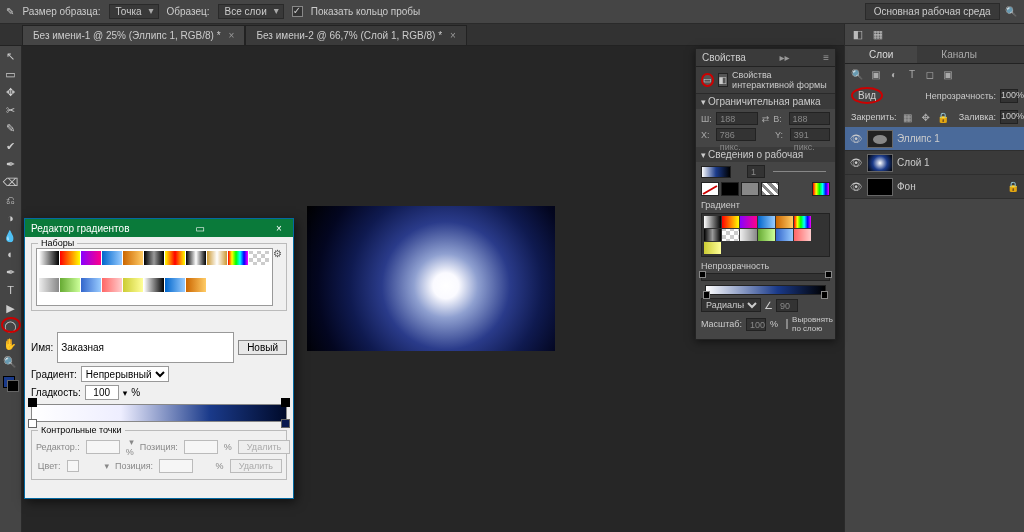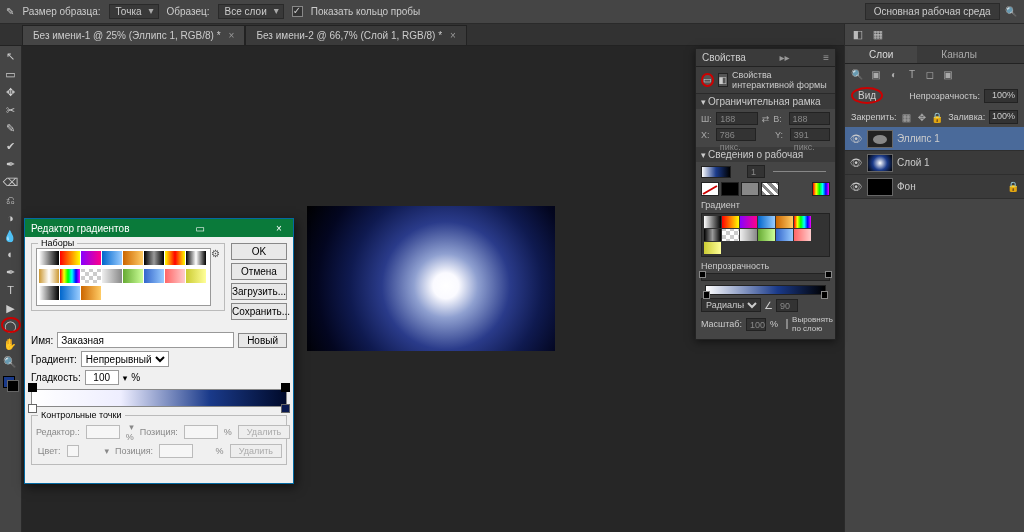--- a/index.html
+++ b/index.html
@@ -26,21 +26,21 @@
 .image{position:absolute;left:285px;top:160px;width:248px;height:145px;background:radial-gradient(circle at 56% 55%,#fff 0%,#fafaff 8%,#8fa0d0 20%,#2a3b8a 40%,#0f1a50 60%,#030620 80%,#000 100%)}
 
 .rightcol{position:absolute;right:0;top:24px;width:180px;bottom:0;background:#454545;border-left:1px solid #2a2a2a}
 .mini-icons{height:22px;display:flex;align-items:center;gap:6px;padding:0 6px;border-bottom:1px solid #2a2a2a}
 .mini-icons span{width:14px;height:14px;display:flex;align-items:center;justify-content:center;color:#bbb;font-size:11px}
 .side-panel-tabs{display:flex;gap:0;background:#3a3a3a;border-bottom:1px solid #222}
 .side-panel-tabs .ptab{padding:3px 24px;color:#aaa;cursor:pointer}
 .side-panel-tabs .ptab.active{background:#454545;color:#ddd}
 .panel-row{display:flex;align-items:center;padding:3px 6px;gap:4px}
 .panel-row .mini{width:14px;height:14px;display:flex;align-items:center;justify-content:center;color:#aaa;font-size:10px}
-.inpnum{width:34px;height:14px;background:#333;border:1px solid #222;color:#ccc;font-size:9px;text-align:right;padding-right:2px}
+.inpnum{width:18px;height:14px;background:#333;border:1px solid #222;color:#ccc;font-size:9px;text-align:right;padding-right:2px}
 .layer-list{background:#3a3a3a}
 .layer{display:flex;align-items:center;height:24px;border-bottom:1px solid #2e2e2e;padding:0 4px;gap:4px}
 .layer .eye{width:14px;text-align:center;color:#ccc}
 .layer .thumb{width:26px;height:18px;background:#000;border:1px solid #666}
 .layer .thumb.ellipse{background:#222;position:relative}
 .layer .thumb.ellipse::after{content:"";position:absolute;left:5px;top:4px;width:14px;height:9px;background:#888;border-radius:50%}
 .layer .thumb.grad{background:radial-gradient(circle,#fff,#1a3a8a,#000)}
 .layer.sel{background:#4a6a9a}
 .layer .lock{margin-left:auto;color:#ccc;font-size:10px}
 .highlight-o{border:2px solid #c00;border-radius:50%}
@@ -80,21 +80,21 @@
 .dlg-body{padding:6px;display:flex;gap:6px}
 .dlg-left{flex:1}
 .dlg-btns{width:56px;display:flex;flex-direction:column;gap:3px}
 .dlg-btns .b{border:1px solid #888;background:#e8e8e8;padding:2px 0;text-align:center;font-size:10px;cursor:pointer}
 .grp{border:1px solid #bbb;padding:4px;margin-bottom:12px;position:relative}
 .grp .legend{position:absolute;top:-6px;left:6px;background:#f0f0f0;padding:0 3px;font-size:9px}
 .grad-thumbs{display:flex;flex-wrap:wrap;gap:1px;background:#fff;border:1px solid #999;padding:2px;height:58px;overflow:hidden}
 .grad-thumbs .g{width:20px;height:14px}
 .row-inline{display:flex;align-items:center;gap:4px;margin:3px 0}
 .row-inline .lab{font-size:10px}
-.row-inline input[type=text]{flex:1;border:1px solid #999;height:16px;padding:0 3px;font-size:10px;background:#fff}
+.row-inline input[type=text]{flex:1;border:1px solid #999;height:31px;padding:0 3px;font-size:10px;background:#fff}
 .row-inline .b2{border:1px solid #888;background:#e8e8e8;padding:1px 8px;font-size:10px;cursor:pointer}
 .row-inline select{border:1px solid #999;background:#fff;font-size:10px;height:16px}
 .row-inline .num{width:34px;border:1px solid #999;height:15px;text-align:center;font-size:10px;background:#fff}
 .big-slider{height:18px;background:linear-gradient(90deg,#fff 0%,#eef 35%,#1a3a8a 70%,#000a2a 100%);border:1px solid #888;position:relative;margin:4px 0 8px}
 .big-slider .top-stop{width:9px;height:9px;background:#000;position:absolute;top:-7px}
 .big-slider .bot-stop{width:9px;height:9px;background:#000;border:1px solid #666;position:absolute;bottom:-7px}
 .cp-row{display:flex;align-items:center;gap:6px;margin:2px 0}
 .cp-row .lab{font-size:9px;color:#888;width:44px;text-align:right}
 .cp-row .num{width:34px;border:1px solid #bbb;height:14px;font-size:9px;background:#f6f6f6;color:#aaa}
 .cp-row .b3{border:1px solid #bbb;background:#eee;padding:1px 8px;font-size:9px;color:#aaa}
@@ -333,26 +333,20 @@
             <span class="g g13"></span>
             <span class="g g14"></span>
             <span class="g g15"></span>
             <span class="g g16"></span>
           <span class="g g1"></span>
             <span class="g g4"></span>
             <span class="g g5"></span>
         </div>
       </div>
     </div>
-    <div class="dlg-btns">
-      <div class="b">OK</div>
-      <div class="b">Отмена</div>
-      <div class="b">Загрузить...</div>
-      <div class="b">Сохранить...</div>
-    </div>
   </div>
   <div style="padding:0 6px 6px">
     <div class="row-inline">
       <span class="lab">Имя:</span>
       <input type="text" value="Заказная" style="">
       <span class="b2">Новый</span>
     </div>
     <div class="row-inline">
       <span class="lab">Градиент:</span>
       <select><option>Непрерывный</option></select>

